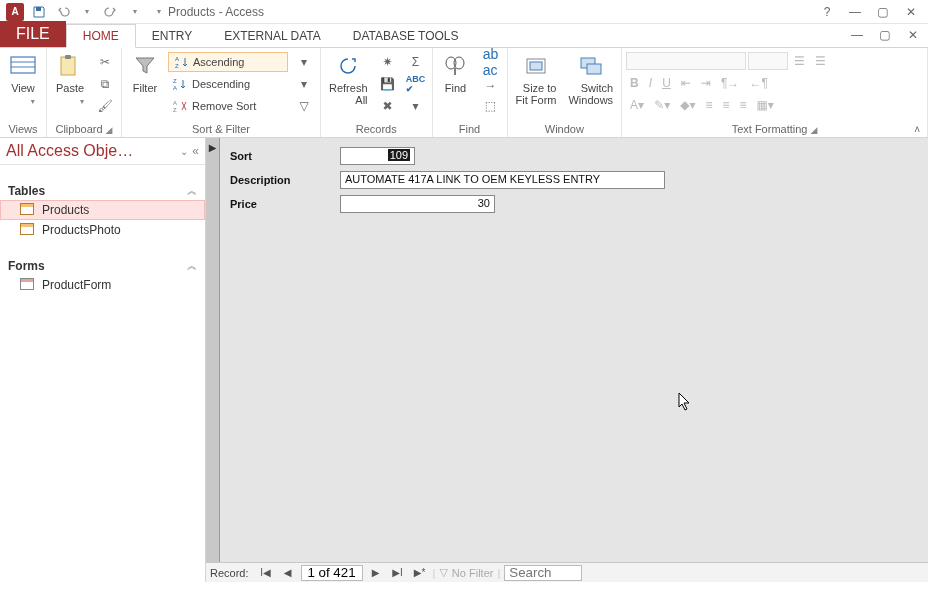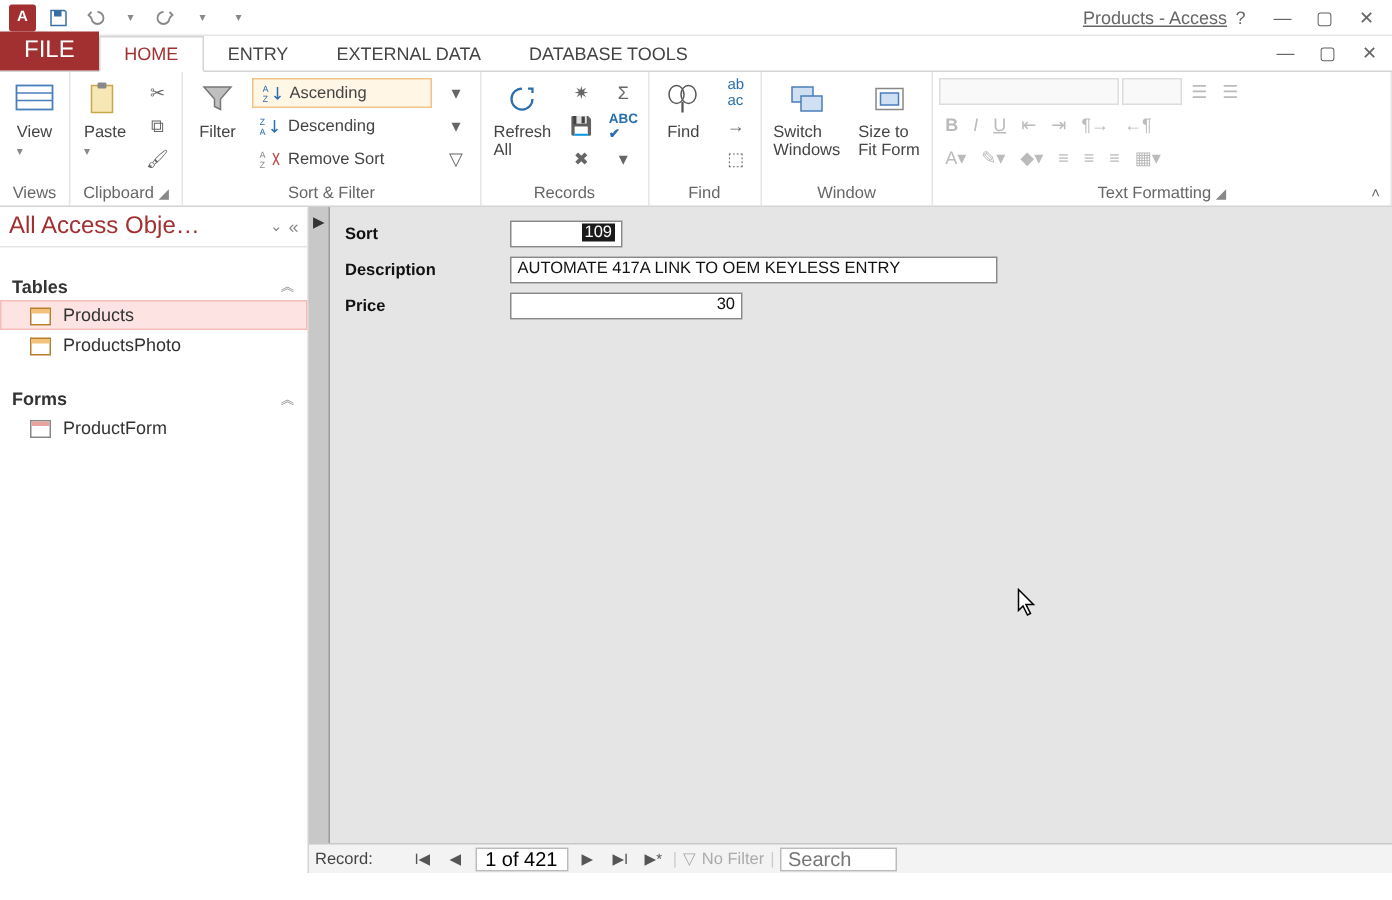--- a/index.html
+++ b/index.html
@@ -19,21 +19,21 @@
   .titlebar {
     display: flex;
     align-items: center;
     height: 24px;
     background: #fff;
     border-bottom: 1px solid #e5e5e5;
     font-size: 12px;
     color: #666;
   }
   .tb-left { display:flex; align-items:center; gap:6px; padding-left:6px; }
-  .tb-center { flex:1; text-align:right; white-space:nowrap;text-decoration:underline; }
+  .tb-center { flex:1; text-align:left; white-space:nowrap; }
   .tb-right { display:flex; align-items:center; gap:10px; padding-right:8px; }
   .qat-btn { width:18px; height:18px; display:flex; align-items:center; justify-content:center; color:#666; }
 
   .app-icon {
     width:18px; height:18px; background:#a33031; color:#fff;
     font-size:10px; font-weight:bold; display:flex; align-items:center; justify-content:center;
     border-radius:2px;
   }
 
   
@@ -65,21 +65,21 @@
   .ribbon-group {
     border-right:1px solid #e5e5e5;
     display:flex;
     flex-direction:column;
     padding:2px 4px 0 4px;
   }
   .ribbon-group-body { flex:1; display:flex; align-items:flex-start; gap:4px; }
   .ribbon-group-label { text-align:center; font-size:11px; color:#666; padding:2px 0; white-space:nowrap; }
   .big-btn { display:flex; flex-direction:column; align-items:center; justify-content:flex-start; gap:2px; padding:2px 4px; min-width:38px; }
   .big-btn .icon { width:28px; height:28px; display:flex; align-items:center; justify-content:center; font-size:20px; color:#555; }
-  .big-btn .lbl { font-size:11px; color:#444; text-align:left; line-height:12px; white-space:nowrap; }
+  .big-btn .lbl { font-size:11px; color:#444; text-align:right; line-height:12px; white-space:nowrap; }
   .small-stack { display:flex; flex-direction:column; gap:2px; padding-top:2px; }
   .small-btn { display:flex; align-items:center; gap:4px; font-size:11px; padding:1px 4px; height:20px; }
   .small-btn .ic { width:16px; height:16px; display:flex; align-items:center; justify-content:center; font-size:12px; color:#666; }
   .asc-box { border:1px solid #f3c28b; background:#fff6e5; padding:1px 6px; height:20px; display:flex; align-items:center; gap:4px; font-size:11px; }
   .collapse-caret {
     position:absolute; right:8px; bottom:2px; color:#666; font-size:10px;
   }
   .ribbon-wrap { position:relative; }
 
   .dialog-launcher { font-size:9px; color:#888; }
@@ -113,21 +113,21 @@
   .nav-header .title { flex:1; white-space:nowrap; overflow:hidden; text-overflow:ellipsis; }
   .nav-header .caret { font-size:10px; color:#888; }
   .nav-header .collapse { font-size:12px; color:#888; }
   .nav-section {
     padding:4px 8px 2px 8px; font-weight:bold; font-size:12px; color:#333;
     display:flex; align-items:center;margin-top:15px;
   }
   .nav-section .sp { flex:1; }
   .nav-section .chev { font-size:10px; color:#888; font-weight:normal; }
   .nav-item {
-    display:flex; align-items:flex-end; gap:8px; padding:3px 8px 3px 20px; font-size:12px; color:#333;
+    display:flex; align-items:flex-start; gap:8px; padding:3px 8px 3px 20px; font-size:12px; color:#333;
   }
   .nav-item.selected { background:#fde4e3; border:1px solid #f3bdb9; padding:2px 7px 2px 19px; }
   .nav-icon-table { width:14px; height:12px; border:1px solid #b97c2a; background:#fff; position:relative; }
   .nav-icon-table::before { content:""; position:absolute; left:0; right:0; top:0; height:3px; background:#f2c27a; }
   .nav-icon-form { width:14px; height:12px; border:1px solid #888; background:#fff; position:relative; }
   .nav-icon-form::before { content:""; position:absolute; left:0; right:0; top:0; height:3px; background:#e8a3a0; }
 
   
   .form-area {
     flex:1;
@@ -158,21 +158,21 @@
   .field-input.price { width:155px; text-align:right; }
   .sel-highlight {
     background:#1a1a1a; color:#fff; padding:0 2px;
   }
 
   
   .recordnav {
     height:20px; background:#f3f3f3; border-top:1px solid #c8c8c8;
     display:flex; align-items:center; font-size:11px; gap:4px; padding:0 4px;
   }
-  .rn-lbl { color:#444; margin-right:20px; }
+  .rn-lbl { color:#444; margin-right:4px; }
   .rn-btn {
     width:18px; height:16px; display:flex; align-items:center; justify-content:center; border:1px solid transparent;
     color:#555; font-size:10px;
   }
   .rn-pos {
     width:62px; height:16px; border:1px solid #bbb; background:#fff; text-align:center;
   }
   .rn-filter { color:#aaa; display:flex; align-items:center; gap:4px; }
   .rn-search {
     width:78px; height:16px; border:1px solid #bbb; background:#fff; padding:0 4px; color:#888;
@@ -392,54 +392,54 @@
           <svg width="26" height="22" viewBox="0 0 26 22">
               <ellipse cx="8" cy="8" rx="5" ry="6" fill="none" stroke="#555"></ellipse>
               <ellipse cx="16" cy="8" rx="5" ry="6" fill="none" stroke="#555"></ellipse>
               <line x1="12" y1="13" x2="12" y2="20" stroke="#555" stroke-width="1.5"></line>
             </svg>
         </div>
         <div class="lbl">Find</div>
       </div>
       <div class="small-stack">
         <div class="small-btn">
-            <span class="ic" style="font-size:10px;color:#2a6fb0">ab<br>ac</span>
+            <span class="ic" style="font-size:14px;color:#2a6fb0">ab<br>ac</span>
           </div>
         <div class="small-btn">
             <span class="ic">→</span>
           </div>
         <div class="small-btn">
             <span class="ic">⬚</span>
           </div>
       </div>
     </div>
     <div class="ribbon-group-label">Find</div>
   </div>
 
   <div class="ribbon-group">
     <div class="ribbon-group-body">
+      <div class="big-btn">
+        <div class="icon">
+          <svg width="24" height="20" viewBox="0 0 24 20">
+              <rect x="3" y="3" width="18" height="14" fill="none" stroke="#888"></rect>
+              <rect x="6" y="6" width="12" height="8" fill="#cfe0f2" stroke="#4a7ebb"></rect>
+            </svg>
+        </div>
+        <div class="lbl" style="white-space:pre">Size to
+Fit Form</div>
+      </div>
       <div class="big-btn">
         <div class="icon">
           <svg width="24" height="20" viewBox="0 0 24 20">
               <rect x="2" y="2" width="14" height="10" fill="#cfe0f2" stroke="#4a7ebb"></rect>
               <rect x="8" y="8" width="14" height="10" fill="#cfe0f2" stroke="#4a7ebb"></rect>
             </svg>
         </div>
         <div class="lbl" style="white-space:pre">Switch
 Windows</div>
-      </div>
-      <div class="big-btn">
-        <div class="icon">
-          <svg width="24" height="20" viewBox="0 0 24 20">
-              <rect x="3" y="3" width="18" height="14" fill="none" stroke="#888"></rect>
-              <rect x="6" y="6" width="12" height="8" fill="#cfe0f2" stroke="#4a7ebb"></rect>
-            </svg>
-        </div>
-        <div class="lbl" style="white-space:pre">Size to
-Fit Form</div>
       </div>
     </div>
     <div class="ribbon-group-label">Window</div>
   </div>
 
   <div class="ribbon-group" style="flex:1">
     <div class="ribbon-group-body" style="flex-direction:column; gap:0;">
       <div class="tf-row">
         <div class="tf-dd"></div>
         <div class="tf-dd" style="width:40px"></div>

